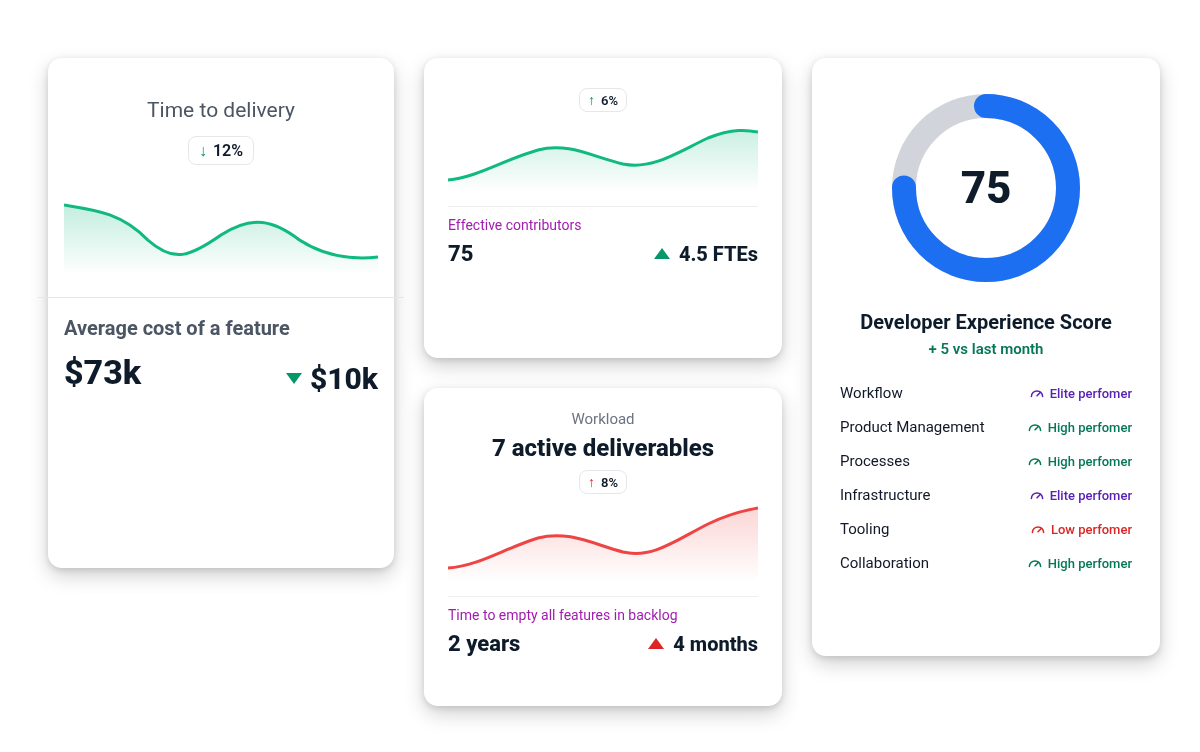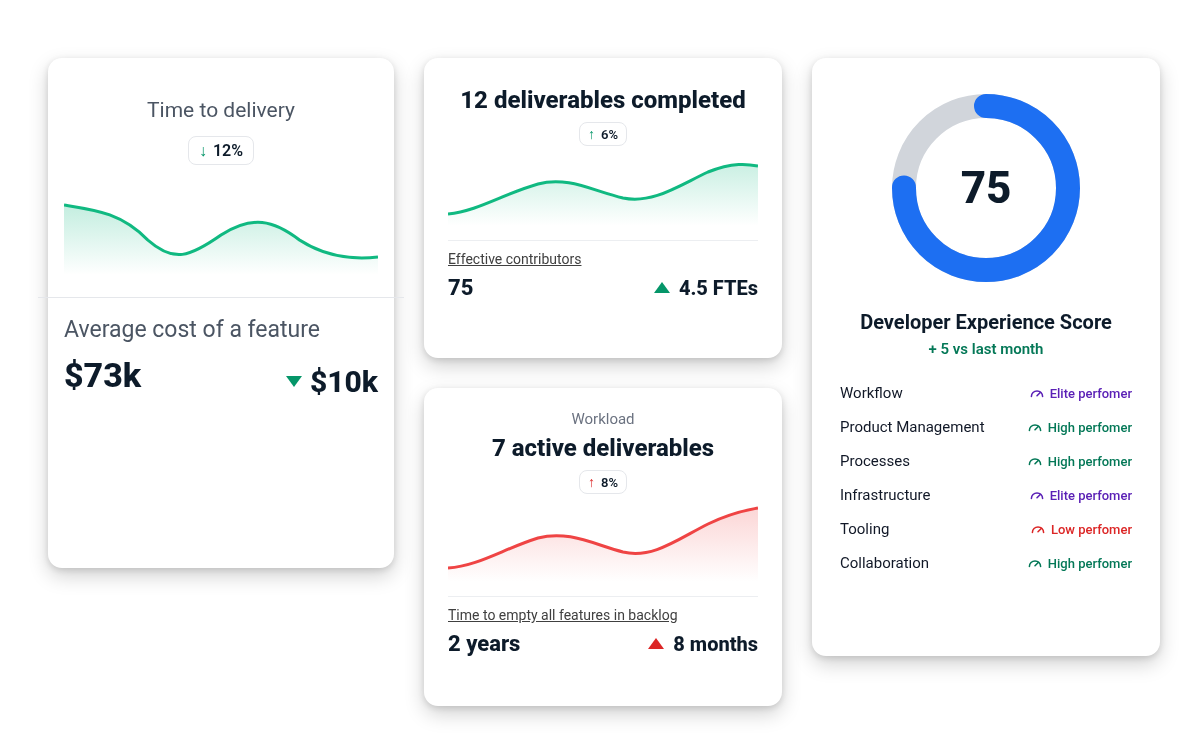--- a/index.html
+++ b/index.html
@@ -26,36 +26,36 @@
     display:inline-flex; align-items:center; gap:6px;
     border:1px solid #e5e7eb; border-radius:8px; padding:4px 10px;
     font-size:16px; font-weight:600; background:#fff;
   }
   .badge .arrow-down { color:#059669; font-size:16px; }
   .badge .arrow-up-green { color:#059669; font-size:14px; }
   .badge .arrow-up-red { color:#dc2626; font-size:14px; }
   .card-delivery .badge-row { text-align:center; margin-top:14px; }
   .card-delivery .spark { width:100%; height:90px; margin-top:20px; }
   .divider { border:none; border-top:1px solid #e5e7eb; margin: 18px -26px 18px; }
-  .sub-title { font-size: 23px; color:#4b5563; }
+  .sub-title { font-size: 20px; color:#4b5563;font-weight:bold; }
   .val-row { display:flex; align-items:baseline; justify-content:space-between; margin-top:12px; }
   .big { font-size: 34px; font-weight: 800; }
   .delta { display:inline-flex; align-items:center; gap:8px; font-size: 30px; font-weight:800; }
   .tri-down-green { width:0;height:0;border-left:8px solid transparent;border-right:8px solid transparent;border-top:11px solid #059669; display:inline-block; }
   .tri-up-green { width:0;height:0;border-left:8px solid transparent;border-right:8px solid transparent;border-bottom:11px solid #059669; display:inline-block; }
   .tri-up-red { width:0;height:0;border-left:8px solid transparent;border-right:8px solid transparent;border-bottom:11px solid #dc2626; display:inline-block; }
 
   
   .card-velocity { left: 424px; top: 58px; width: 358px; height: 300px; }
   .sm-title { text-align:center; font-size:15px; color:#6b7280; }
   .md-value { text-align:center; font-size:24px; font-weight:800; margin-top:6px; }
   .badge-row-c { text-align:center; margin-top:8px; }
   .spark2 { width:100%; height:70px; margin-top:10px; }
   .divider2 { border:none; border-top:1px solid #eceef1; margin: 10px 0 10px; }
-  .sub-sm { font-size:14px; color:#404040;text-decoration:underline; }
+  .sub-sm { font-size:14px; color:#a21caf; }
   .val-row2 { display:flex; align-items:center; justify-content:space-between; margin-top:8px; }
   .v2big { font-size:22px; font-weight:800; }
   .delta2 { display:inline-flex; align-items:center; gap:9px; font-size:20px; font-weight:800; }
 
   
   .card-workload { left: 424px; top: 388px; width: 358px; height: 318px; }
 
   
   .card-dx { left: 812px; top: 58px; width: 348px; height: 598px; padding: 26px 28px; }
   .donut-wrap { display:flex; justify-content:center; margin-top:4px; }
@@ -99,21 +99,20 @@
   <div class="val-row">
     <span class="big">$73k</span>
     <span class="delta">
       <span class="tri-down-green"></span>
       <span>$10k</span>
     </span>
   </div>
 </div>
 
 <div class="card card-velocity">
-  <div class="md-value">12 deliverables completed</div>
   <div class="badge-row-c">
     <span class="badge" style="font-size:13px;padding:3px 8px;">
       <span class="arrow-up-green">↑</span>
       <span>6%</span>
     </span>
   </div>
   <svg class="spark2" viewBox="0 0 310 70" preserveAspectRatio="none">
     <defs>
         <linearGradient id="g2" x1="0" x2="0" y1="0" y2="1">
       <stop offset="0%" stop-color="#10b981" stop-opacity="0.22"></stop>
@@ -152,21 +151,21 @@
       </defs>
     <path d="M0,64 C30,62 55,45 90,34 C120,26 145,40 175,48 C205,55 230,35 260,20 C285,8 300,6 310,4 L310,78 L0,78 Z" fill="url(#g3)"></path>
     <path d="M0,64 C30,62 55,45 90,34 C120,26 145,40 175,48 C205,55 230,35 260,20 C285,8 300,6 310,4" fill="none" stroke="#ef4444" stroke-width="3"></path>
   </svg>
   <hr class="divider2">
   <div class="sub-sm">Time to empty all features in backlog</div>
   <div class="val-row2">
     <span class="v2big">2 years</span>
     <span class="delta2">
       <span class="tri-up-red"></span>
-      <span>8 months</span>
+      <span>4 months</span>
     </span>
   </div>
 </div>
 
 <div class="card card-dx">
   <div class="donut-wrap">
     <div class="donut">
       <svg width="200" height="200" viewBox="0 0 200 200">
         <circle cx="100" cy="100" r="82" fill="none" stroke="#d1d5db" stroke-width="24"></circle>
         <circle id="dx-arc" cx="100" cy="100" r="82" fill="none" stroke="#1d6ff2" stroke-width="24" stroke-linecap="round" stroke-dasharray="386.4158963915445 128.8052987971815"></circle>

